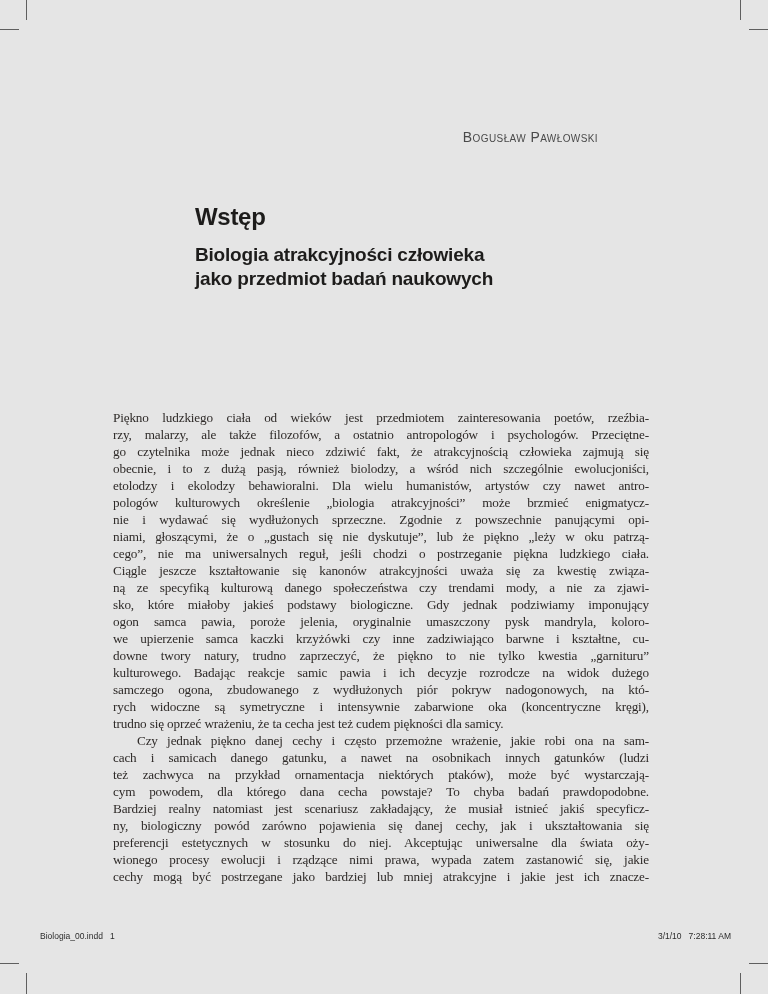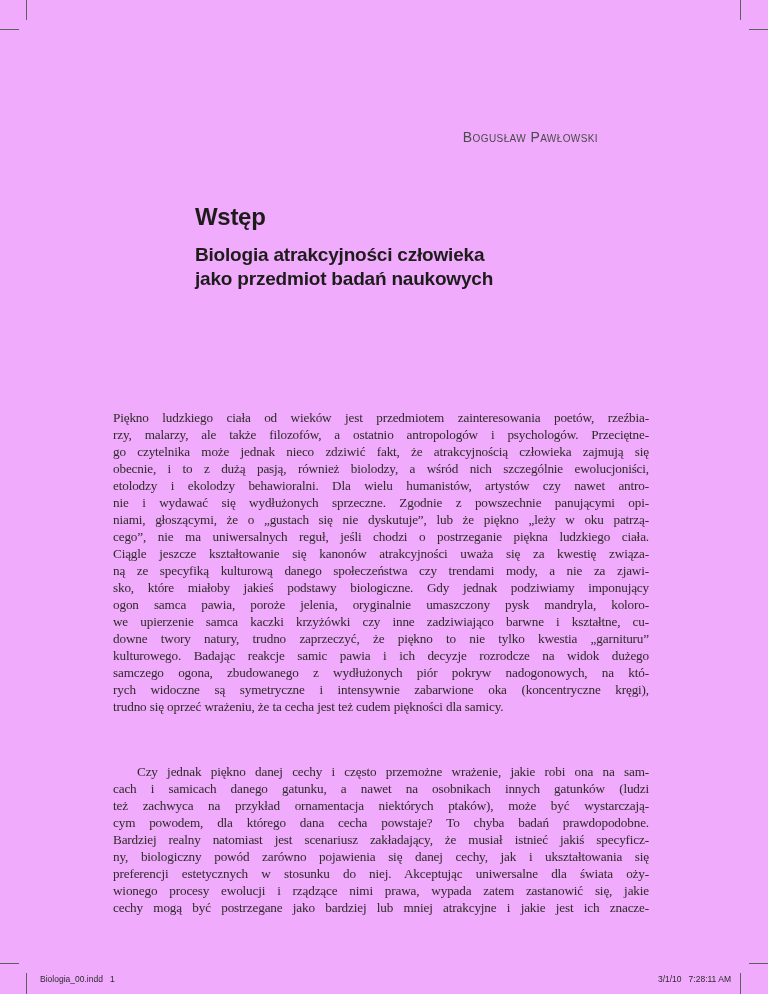--- a/index.html
+++ b/index.html
@@ -4,21 +4,21 @@
 <style>
   html, body {
     margin: 0;
     padding: 0;
     background: #ffffff;
   }
   .page {
     position: relative;
     width: 768px;
     height: 994px;
-    background: #f0abfc;
+    background: #e5e5e5;
     overflow: hidden;
     font-family: "Liberation Serif", "DejaVu Serif", serif;
     color: #2e2a28;
   }
   
   .crop {
     position: absolute;
     background: #5f5f5f;
   }
   .crop.tl-v { left: 26px;  top: 0;     width: 1px;  height: 20px; }
@@ -79,26 +79,26 @@
   }
   .line {
     height: 17px;
     line-height: 17px;
     overflow: hidden;
     text-align: justify;
     text-align-last: justify;
     text-justify: inter-word;
   }
   .line.lastline { text-align-last: left; }
-  .line.indent   { text-indent: 24px; margin-top: 48px; }
+  .line.indent   { text-indent: 24px; }
 
   
   .footer-left, .footer-right {
     position: absolute;
-    top: 974px;
+    top: 931px;
     font-family: "Liberation Sans", "DejaVu Sans", sans-serif;
     font-size: 8.5px;
     line-height: 10px;
     color: #2b2b2b;
     white-space: pre;
   }
   .footer-left  { left: 40px; }
   .footer-right { right: 37px; text-align: left; }
 </style>
 </head>
@@ -124,20 +124,21 @@
       <div>jako przedmiot badań naukowych</div>
     </h2>
   </div>
 
   <div class="body-text" id="body-text">
       <div class="line">Piękno ludzkiego ciała od wieków jest przedmiotem zainteresowania poetów, rzeźbia-</div>
       <div class="line">rzy, malarzy, ale także filozofów, a ostatnio antropologów i psychologów. Przeciętne-</div>
       <div class="line">go czytelnika może jednak nieco zdziwić fakt, że atrakcyjnością człowieka zajmują się</div>
       <div class="line">obecnie, i to z dużą pasją, również biolodzy, a wśród nich szczególnie ewolucjoniści,</div>
       <div class="line">etolodzy i ekolodzy behawioralni. Dla wielu humanistów, artystów czy nawet antro-</div>
+      <div class="line">pologów kulturowych określenie „biologia atrakcyjności” może brzmieć enigmatycz-</div>
       <div class="line">nie i wydawać się wydłużonych sprzeczne. Zgodnie z powszechnie panującymi opi-</div>
       <div class="line">niami, głoszącymi, że o „gustach się nie dyskutuje”, lub że piękno „leży w oku patrzą-</div>
       <div class="line">cego”, nie ma uniwersalnych reguł, jeśli chodzi o postrzeganie piękna ludzkiego ciała.</div>
       <div class="line">Ciągle jeszcze kształtowanie się kanonów atrakcyjności uważa się za kwestię związa-</div>
       <div class="line">ną ze specyfiką kulturową danego społeczeństwa czy trendami mody, a nie za zjawi-</div>
       <div class="line">sko, które miałoby jakieś podstawy biologiczne. Gdy jednak podziwiamy imponujący</div>
       <div class="line">ogon samca pawia, poroże jelenia, oryginalnie umaszczony pysk mandryla, koloro-</div>
       <div class="line">we upierzenie samca kaczki krzyżówki czy inne zadziwiająco barwne i kształtne, cu-</div>
       <div class="line">downe twory natury, trudno zaprzeczyć, że piękno to nie tylko kwestia „garnituru”</div>
       <div class="line">kulturowego. Badając reakcje samic pawia i ich decyzje rozrodcze na widok dużego</div>

